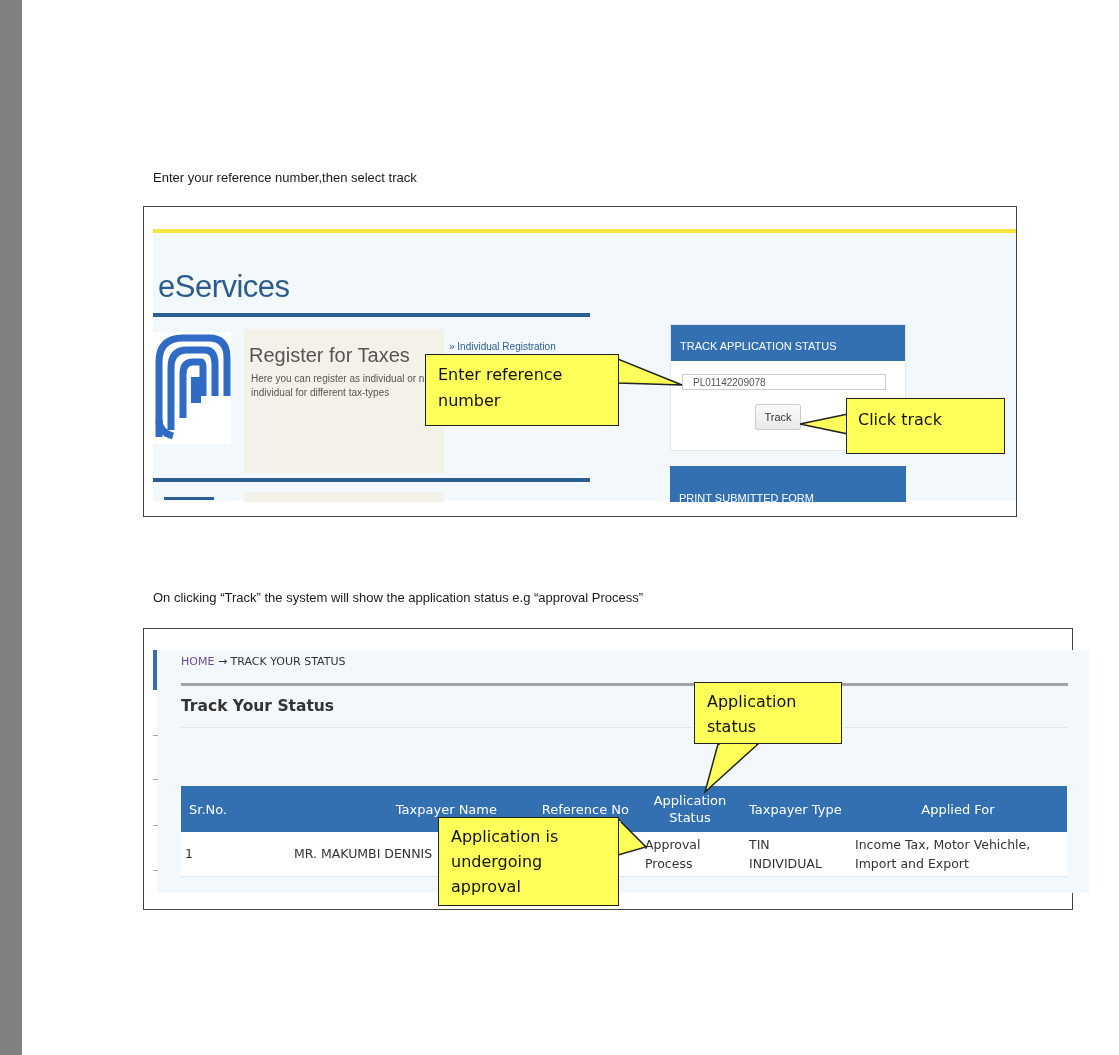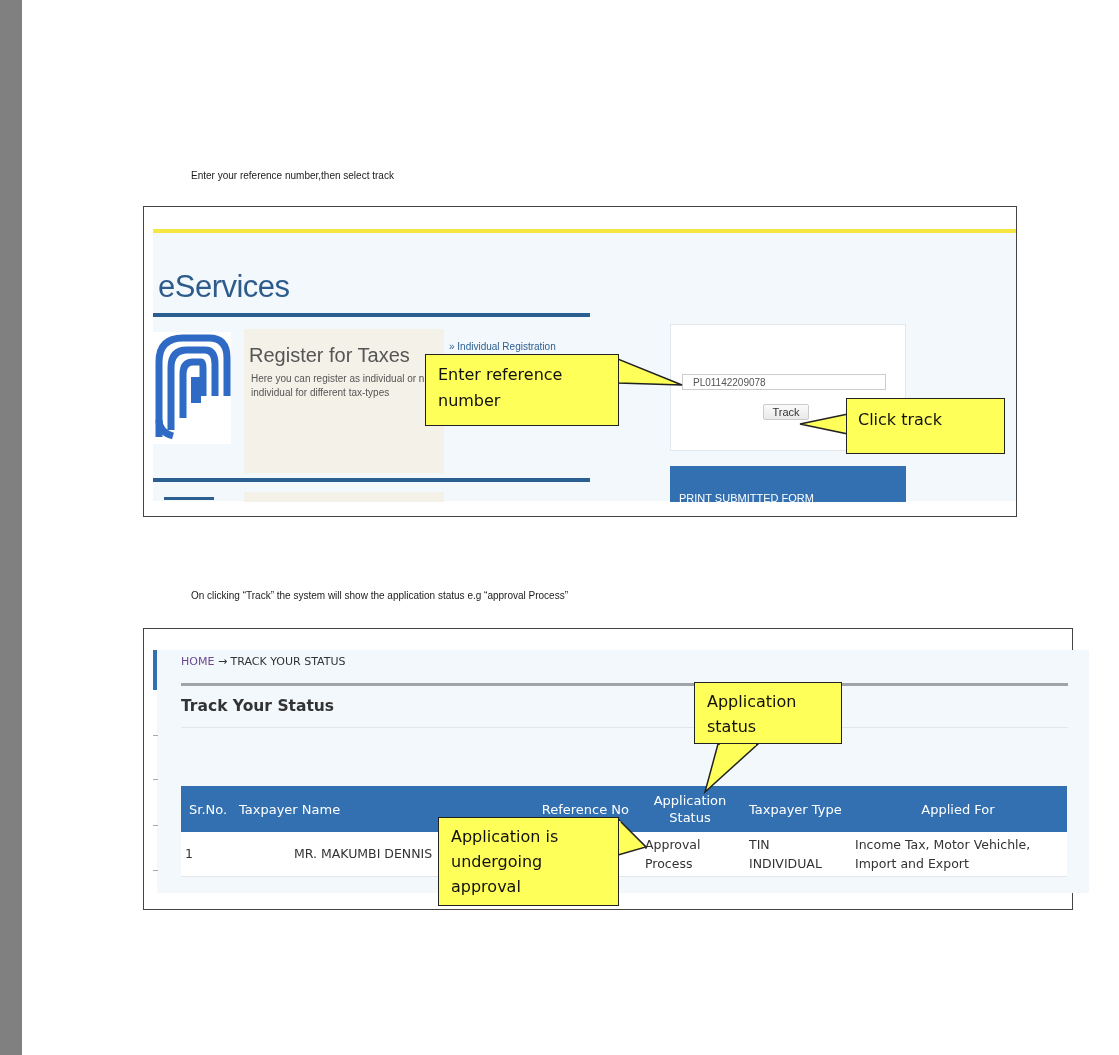--- a/index.html
+++ b/index.html
@@ -1,41 +1,41 @@
 <!DOCTYPE html>
 <html><head>
 <meta charset="utf-8">
 <style>
   * { box-sizing: border-box; margin: 0; padding: 0; }
   html, body { width: 1119px; height: 1055px; overflow: hidden; background: #ffffff; }
   body { position: relative; font-family: "DejaVu Sans", sans-serif; color: #222; }
 
   .side-strip { position: absolute; left: 0; top: 0; width: 22px; height: 1055px; background: #808080; }
 
-  .instruction { position: absolute; left: 153px; font-family: "Liberation Sans", sans-serif; font-size: 10px; color: #1a1a1a; white-space: nowrap; margin-left: 38px; }
+  .instruction { position: absolute; left: 153px; font-family: "Liberation Sans", sans-serif; font-size: 13px; color: #1a1a1a; white-space: nowrap; }
 
   
   .shot1 { position: absolute; left: 143px; top: 206px; width: 874px; height: 311px; border: 1px solid #444; background: #fff; overflow: hidden; }
   .shot1 .canvas { position: absolute; left: 9px; top: 24px; width: 866px; height: 270px; background: #f3f8fc; }
   .shot1 .yellow-bar { position: absolute; left: 9px; top: 22px; width: 870px; height: 4px; background: #f5e642; }
   .eservices-title { position: absolute; left: 14px; top: 62px; font-family: "Liberation Sans", sans-serif; font-size: 31px; font-weight: 300; color: #2d5c8c; letter-spacing: -0.5px; }
   .rule-blue { position: absolute; left: 9px; height: 4px; background: #2c5f91; width: 437px; }
   .logo { position: absolute; left: 9px; top: 125px; width: 78px; height: 112px; background: #fff; }
   .reg-card { position: absolute; left: 100px; top: 122px; width: 200px; height: 144px; background: #f4f1e8; }
   .reg-card .title { position: absolute; left: 5px; top: 15px; font-family: "Liberation Sans", sans-serif; font-size: 20px; color: #555; font-weight: 300; white-space: nowrap; }
   .reg-card .desc { position: absolute; left: 7px; top: 43px; width: 195px; font-family: "Liberation Sans", sans-serif; font-size: 10px; line-height: 14px; color: #555; }
   .reg-card-2 { position: absolute; left: 100px; top: 285px; width: 200px; height: 10px; background: #f4f1e8; }
   .logo-2 { position: absolute; left: 20px; top: 290px; width: 50px; height: 3px; background: #2c5f91; }
   .link-individual { position: absolute; left: 305px; top: 134px; font-family: "Liberation Sans", sans-serif; font-size: 10px; color: #2c5f91; white-space: nowrap; }
 
   .panel { position: absolute; left: 526px; width: 236px; background: #fff; border: 1px solid #e3e8ee; }
   .panel-head { height: 36px; background: #3370b1; color: #fff; font-family: "Liberation Sans", sans-serif; font-size: 11px; padding: 15px 0 0 9px; white-space: nowrap; }
   .panel-track { top: 117px; height: 127px; }
   .ref-input { position: absolute; left: 11px; top: 49px; width: 204px; height: 16px; border: 1px solid #ccc; background: #fff; font-family: "Liberation Sans", sans-serif; font-size: 10px; color: #555; padding: 0 0 0 10px; text-decoration: underline wavy #d66; text-underline-offset: 2px; }
-  .track-btn { position: absolute; left: 92px; top: 79px; width: 46px; height: 16px; border: 1px solid #ccc; border-radius: 2px; background: linear-gradient(#fbfbfb, #e9e9e9); font-family: "Liberation Sans", sans-serif; font-size: 11px; color: #333; cursor: pointer; }
+  .track-btn { position: absolute; left: 84px; top: 79px; width: 46px; height: 26px; border: 1px solid #ccc; border-radius: 2px; background: linear-gradient(#fbfbfb, #e9e9e9); font-family: "Liberation Sans", sans-serif; font-size: 11px; color: #333; cursor: pointer; }
   .panel-print { top: 259px; height: 40px; border: none; }
 
   
   .callout { position: absolute; background: #ffff59; border: 1.5px solid #222; font-family: "DejaVu Sans", sans-serif; font-size: 16px; color: #111; line-height: 26px; padding: 7px 0 0 12px; }
   .callout-tail { position: absolute; overflow: visible; }
 
   
   .shot2 { position: absolute; left: 143px; top: 628px; width: 930px; height: 282px; border: 1px solid #444; background: #fff; }
   .shot2-bg { position: absolute; left: 157px; top: 650px; width: 932px; height: 243px; background: #f3f8fc; }
   .shot2-accent { position: absolute; left: 153px; top: 650px; width: 4px; height: 40px; background: #3370b1; }
@@ -81,20 +81,21 @@
     <div class="desc">Here you can register as individual or non-individual for different tax-types</div>
   </div>
 
   <div class="link-individual">»  Individual Registration</div>
 
   <div class="rule-blue" style="top:271px;"></div>
   <div class="logo-2"></div>
   <div class="reg-card-2"></div>
 
   <div class="panel panel-track">
+    <div class="panel-head">TRACK APPLICATION STATUS</div>
     <input class="ref-input" type="text" value="PL01142209078" style="">
     <button class="track-btn">Track</button>
   </div>
 
   <div class="panel panel-print">
     <div class="panel-head" style="padding-top:26px;">PRINT SUBMITTED FORM</div>
   </div>
 </div>
 
 <svg class="callout-tail" style="left:610px; top:355px;" width="75" height="40">
@@ -130,21 +131,21 @@
   <span>TRACK YOUR STATUS</span>
 </div>
 <div class="rule-grey"></div>
 <div class="page-title">Track Your Status</div>
 <div class="rule-light"></div>
 
 <table class="status-table">
   <thead>
     <tr>
       <th style="width:58px; text-align:left; padding-left:8px;">Sr.No.</th>
-      <th style="width:258px; text-align:left;">Taxpayer Name</th>
+      <th style="width:258px; text-align:right;">Taxpayer Name</th>
       <th style="width:142px; text-align:right; padding-right:10px;">Reference No</th>
       <th style="width:102px; text-align:center;">
         <div>Application</div>
         <div>Status</div>
       </th>
       <th style="width:108px; text-align:left; padding-left:8px;">Taxpayer Type</th>
       <th style="text-align:center;margin-top:23px;">Applied For</th>
     </tr>
   </thead>
   <tbody>

